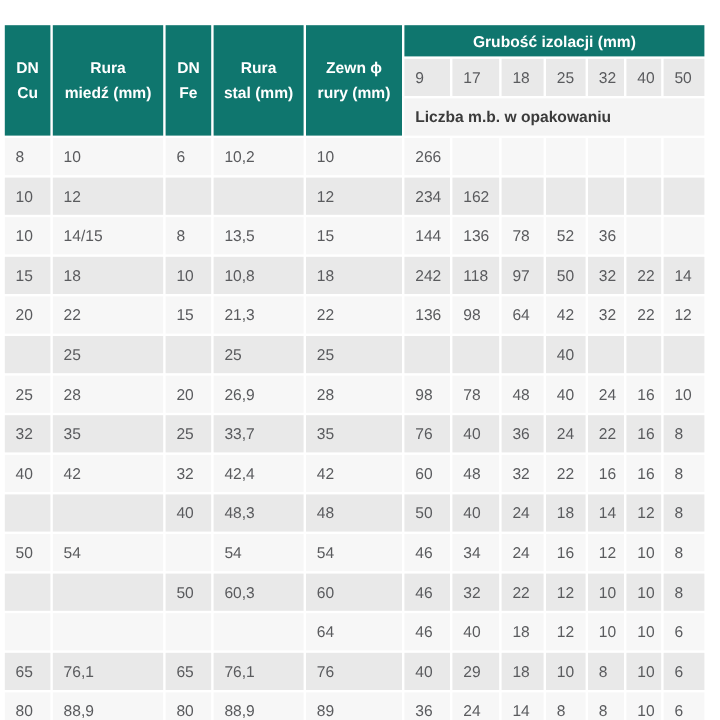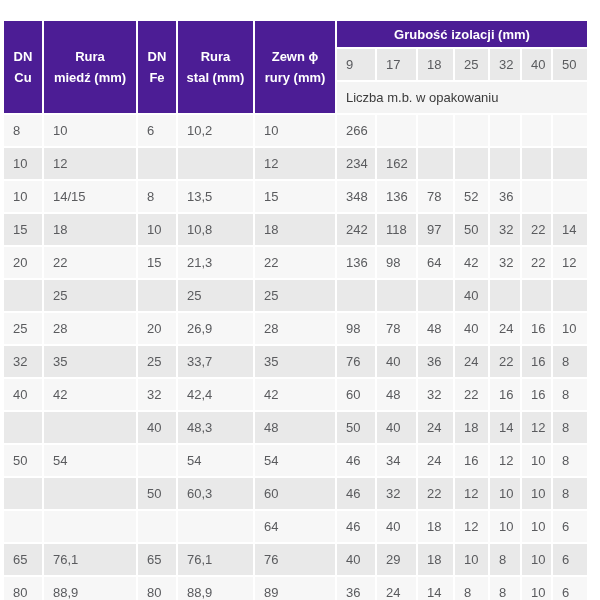--- a/index.html
+++ b/index.html
@@ -19,41 +19,41 @@
     table-layout: fixed;
   }
   th, td {
     font-size: 13px;
     height: 29px;
     vertical-align: middle;
     overflow: hidden;
     white-space: nowrap;
   }
   th.dark {
-    background: #4c1d95;
+    background: #0f766e;
     color: #ffffff;
     font-weight: 600;
     text-align: center;
   }
   th.colhead div {
     line-height: 21px;
   }
   th.band {
     height: 24px;
   }
   td.size {
     background: #e9e9e9;
     color: #5a5b5e;
     text-align: left;
     padding-left: 9px;
   }
   td.liczba {
     background: #f4f4f4;
     color: #3b3b3b;
-    font-weight: 400;
+    font-weight: 700;
     text-align: left;
     padding-left: 9px;
   }
   tbody td {
     color: #5a5b5e;
     text-align: left;
     padding-left: 9px;
   }
   tbody tr:nth-child(odd) td { background: #f7f7f7; }
   tbody tr:nth-child(even) td { background: #e9e9e9; }
@@ -142,21 +142,21 @@
           <td></td>
           <td></td>
           <td></td>
         </tr>
         <tr>
           <td>10</td>
           <td>14/15</td>
           <td>8</td>
           <td>13,5</td>
           <td>15</td>
-          <td>348</td>
+          <td>144</td>
           <td>136</td>
           <td>78</td>
           <td>52</td>
           <td>36</td>
           <td></td>
           <td></td>
         </tr>
         <tr>
           <td>15</td>
           <td>18</td>

